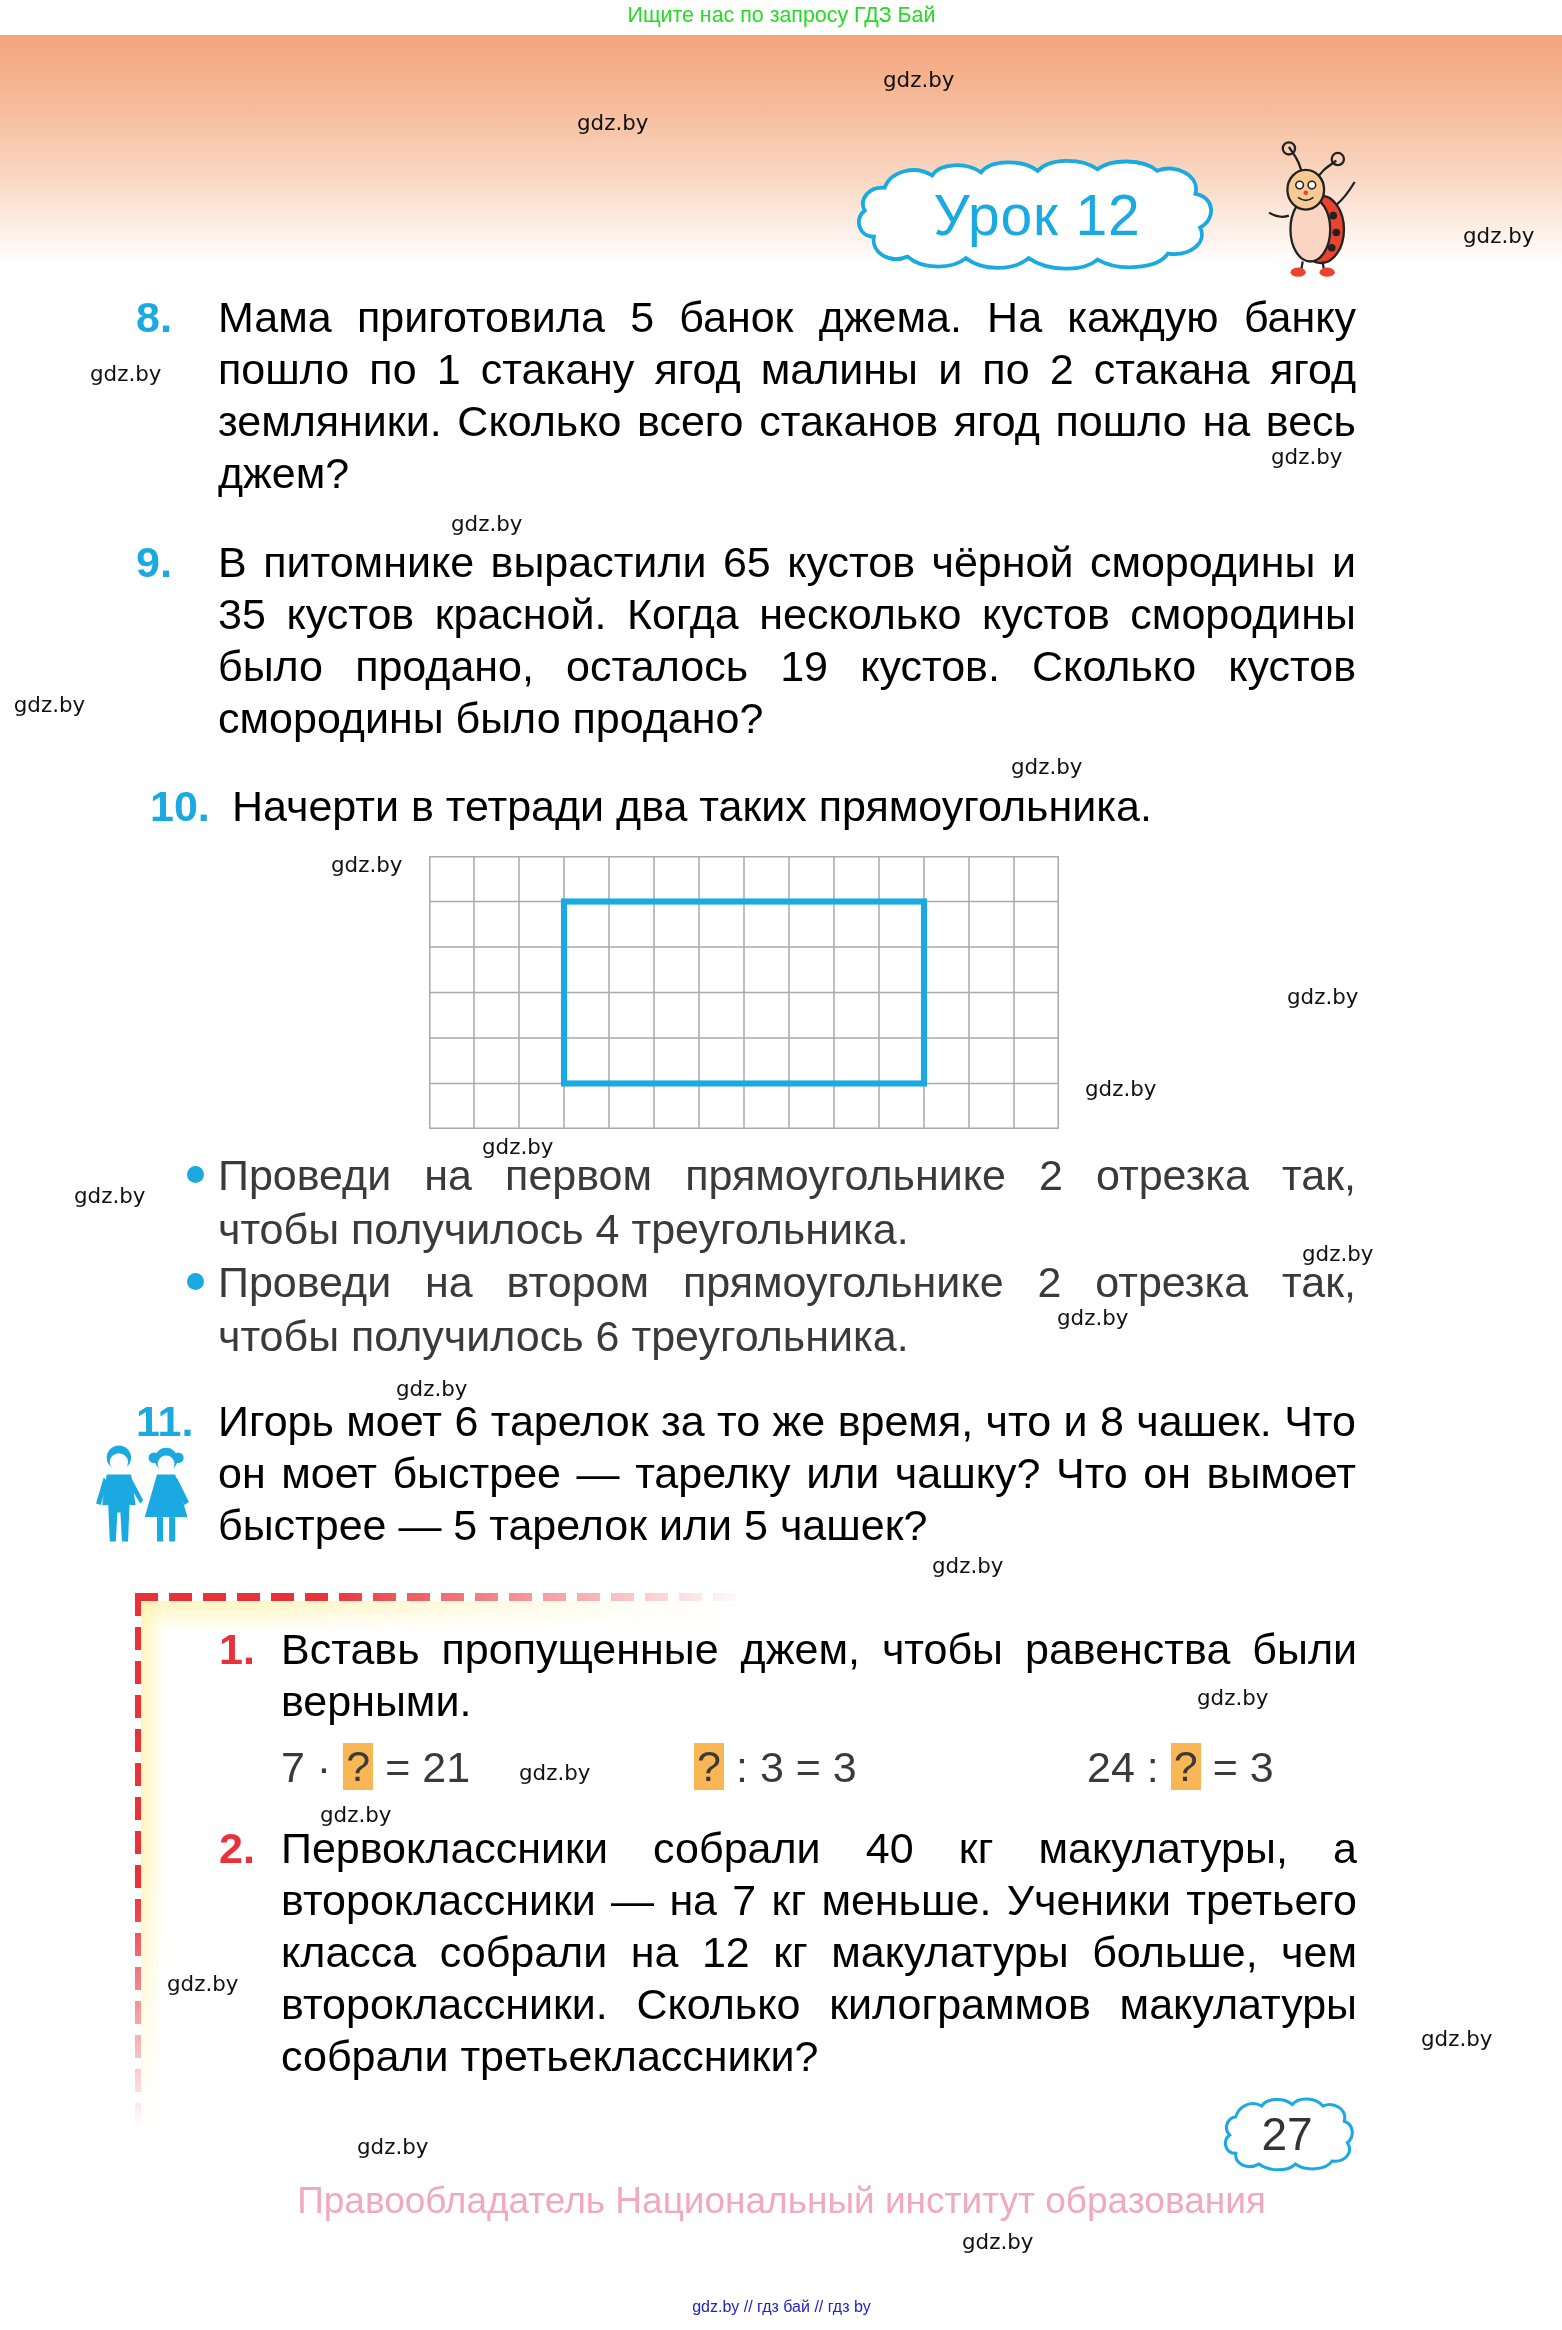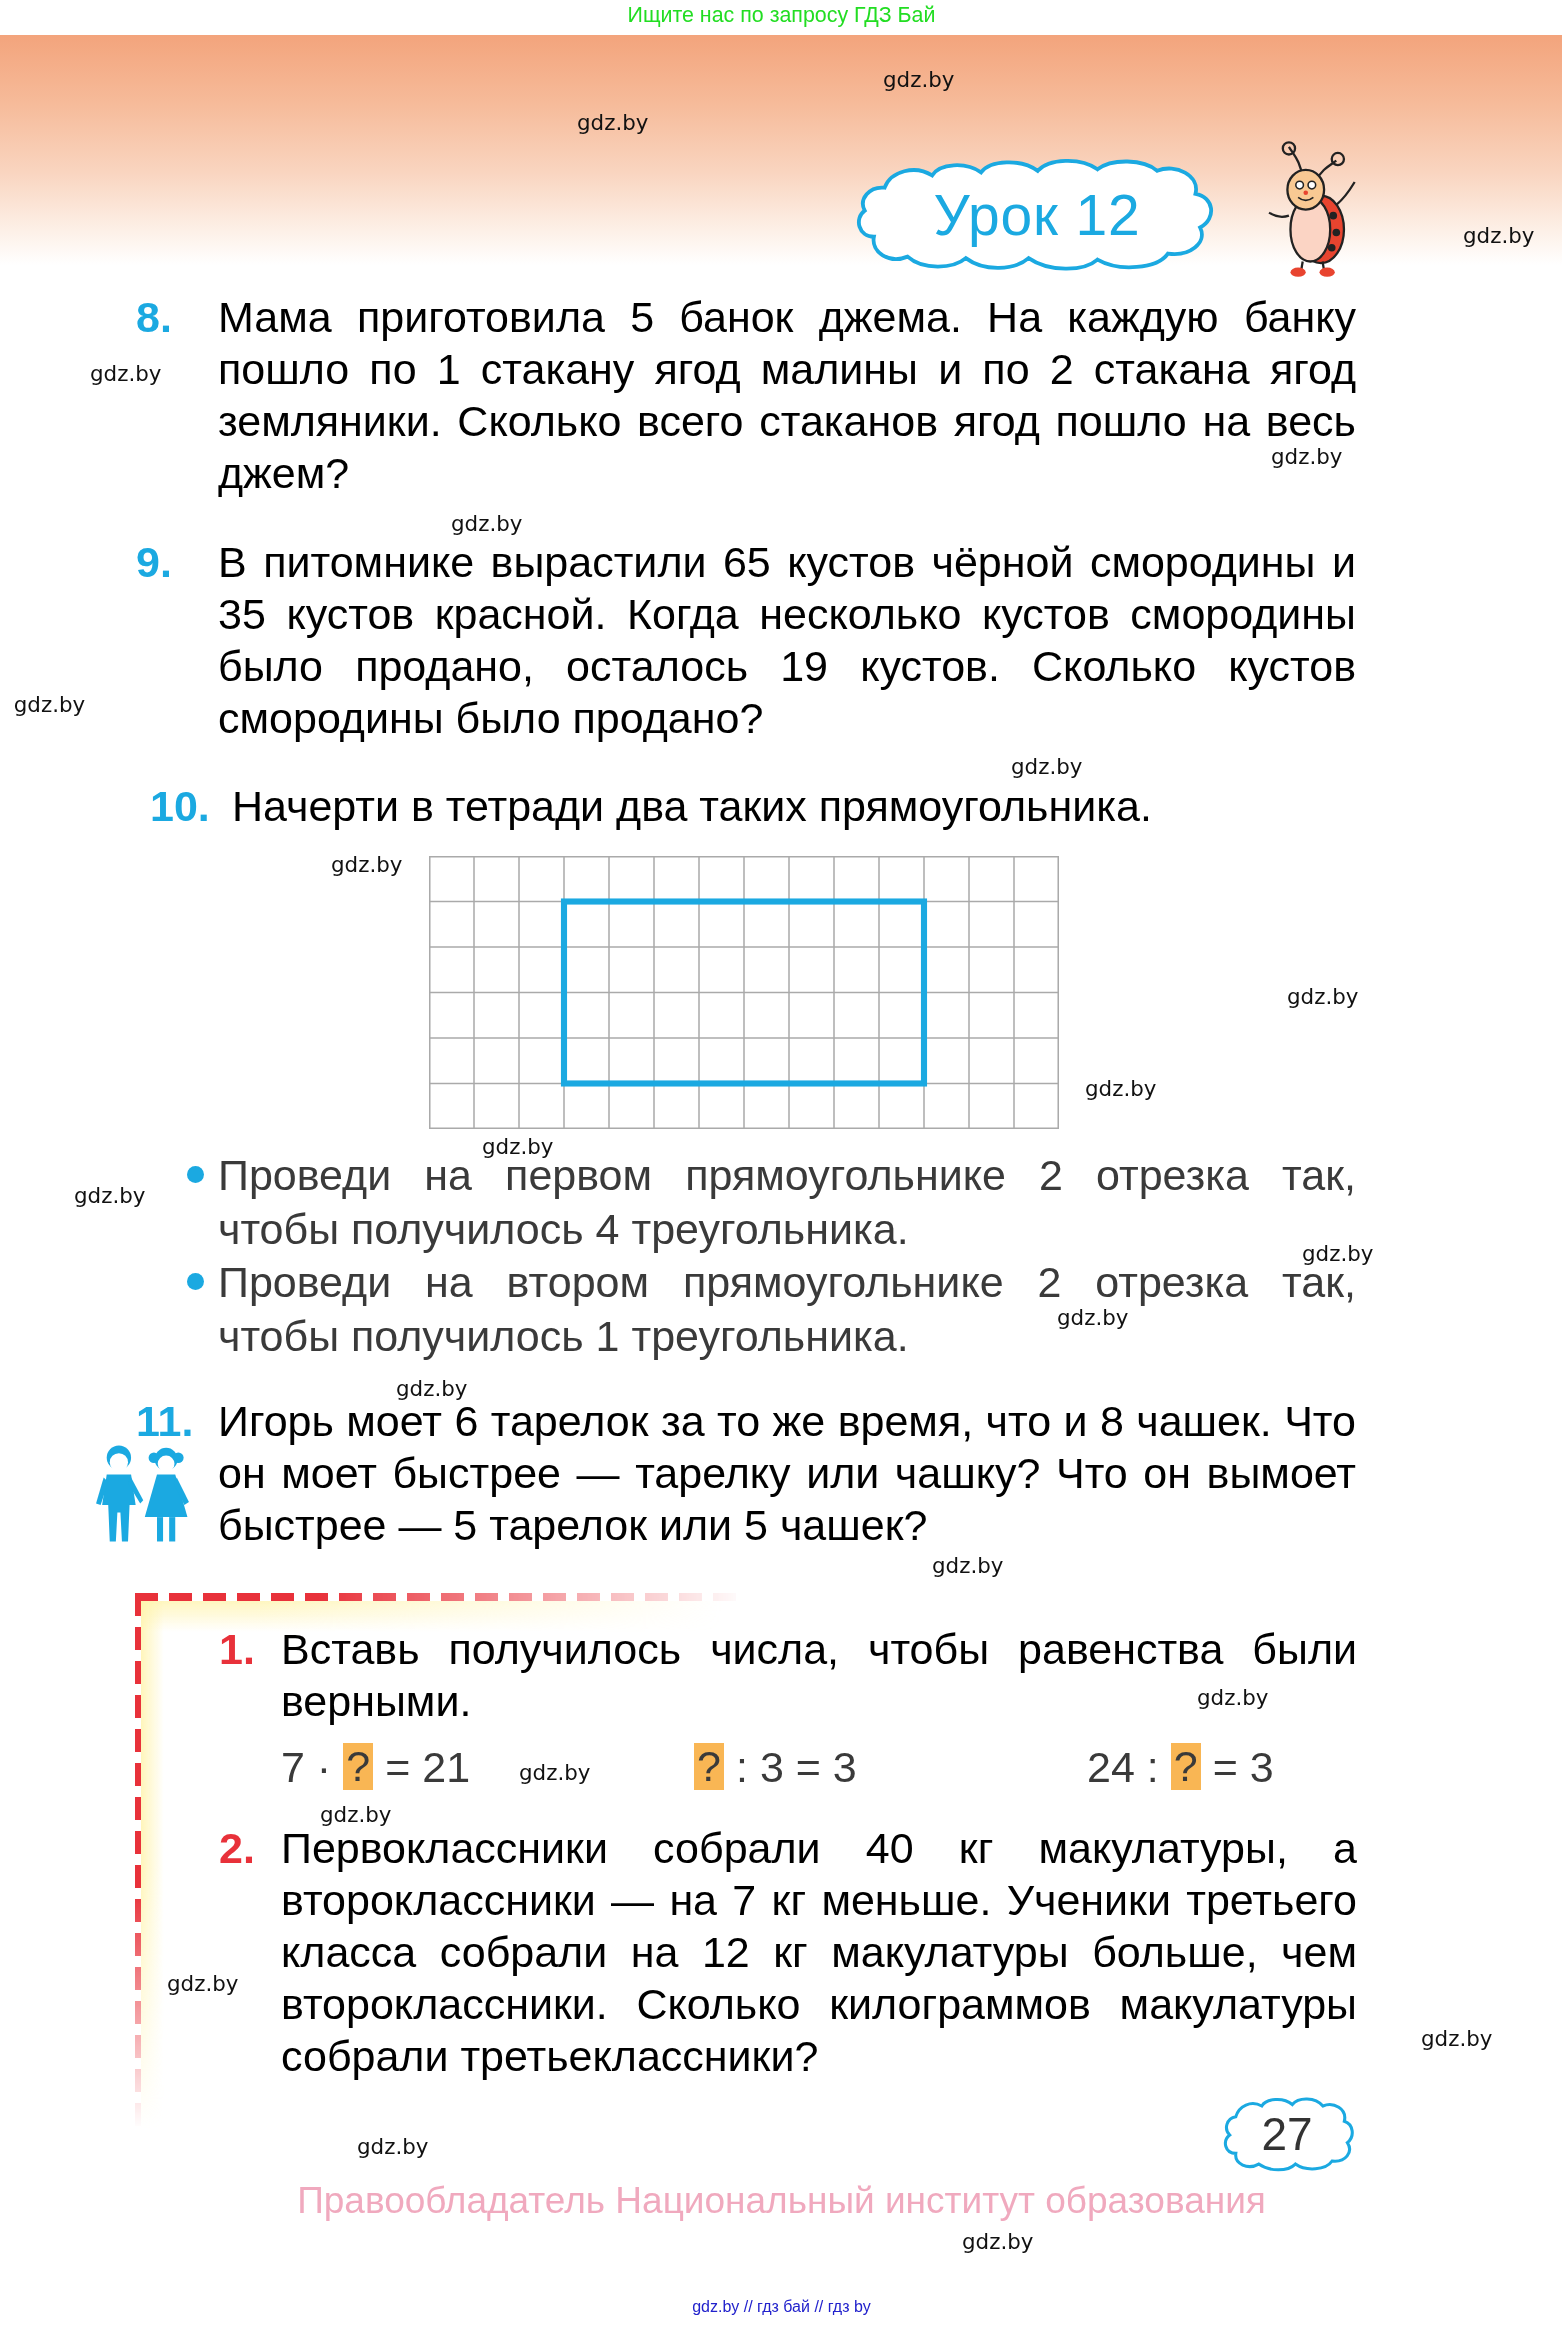--- a/index.html
+++ b/index.html
@@ -144,21 +144,21 @@
       <rect x="176.57142857142856" y="59.5" width="470.85714285714283" height="238" fill="none" stroke="#1ba9e1" stroke-width="8"></rect>
     </svg>
 </div>
 
 <div class="bullet-item" style="top:1148px;">
   <span class="bullet-dot"></span>
   <span>Проведи на первом прямоугольнике 2 отрезка так, чтобы получилось 4 треугольника.</span>
 </div>
 <div class="bullet-item" style="top:1255px;">
   <span class="bullet-dot"></span>
-  <span>Проведи на втором прямоугольнике 2 отрезка так, чтобы получилось 1 треугольника.</span>
+  <span>Проведи на втором прямоугольнике 2 отрезка так, чтобы получилось 6 треугольника.</span>
 </div>
 
 <div class="task" style="top:1395px;">
   <span class="num">11.</span>
   <div class="txt">Игорь моет 6 тарелок за то же время, что и 8 чашек. Что он моет быстрее — тарелку или чашку? Что он вымоет быстрее — 5 тарелок или 5 чашек?</div>
 </div>
 <div class="kids-icon">
   <svg width="99" height="99" viewBox="0 0 130 130">
     <g fill="#1ba9e1">
       <circle cx="34" cy="18" r="16"></circle>
@@ -180,21 +180,21 @@
 
 <div class="side-box">
   <div class="side-glow-top"></div>
   <div class="side-glow-left"></div>
   <div class="side-top"></div>
   <div class="side-left"></div>
 </div>
 
 <div class="task red" style="left:219px; width:1138px; top:1623px;">
   <span class="num">1.</span>
-  <div class="txt" style="margin-left:62px;">Вставь получилось числа, чтобы равенства были верными.</div>
+  <div class="txt" style="margin-left:62px;">Вставь пропущенные джем, чтобы равенства были верными.</div>
 </div>
 
 <div class="eq-row">
   <div class="eq" style="left:0;">
     <span>7 · </span><span class="qbox">?</span><span> = 21</span>
   </div>
   <div class="eq" style="left:413px;">
     <span></span><span class="qbox">?</span><span> : 3 = 3</span>
   </div>
   <div class="eq" style="left:806px;">

